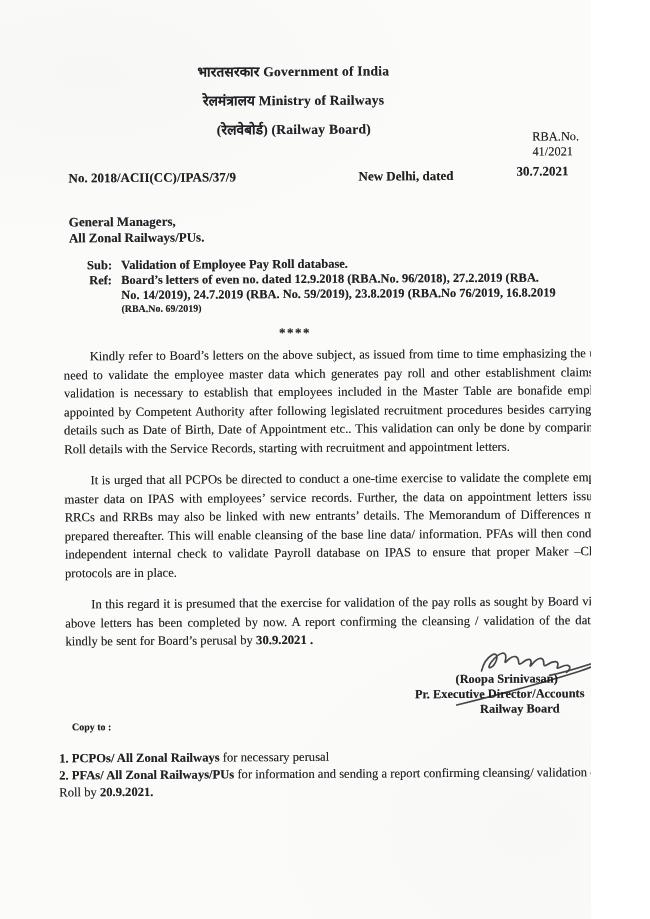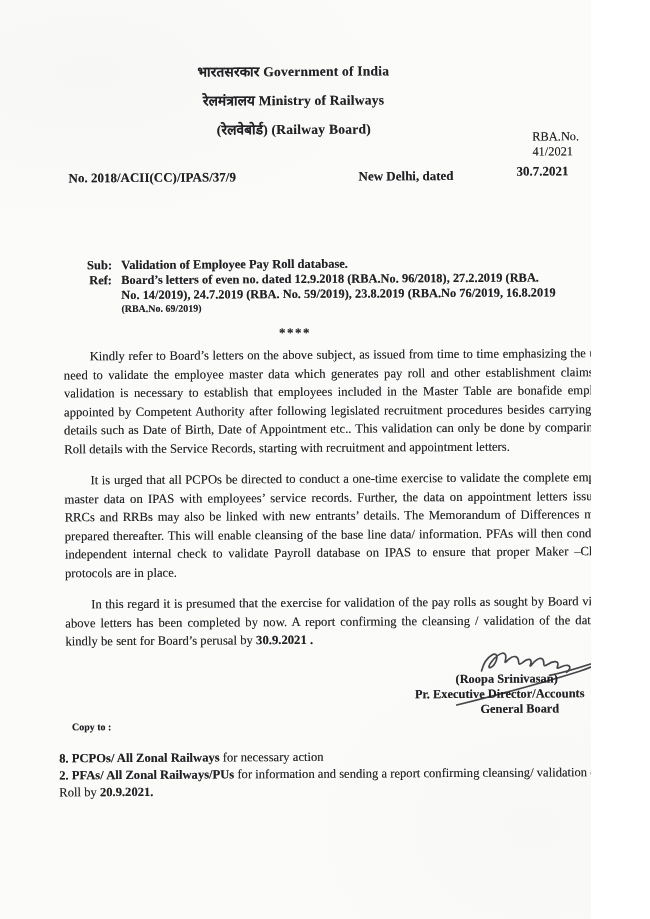--- a/index.html
+++ b/index.html
@@ -64,20 +64,24 @@
     </div>
 
     <div class="rba">RBA.No. 41/2021</div>
 
     <div class="refrow">
       <span class="no">No. 2018/ACII(CC)/IPAS/37/9</span>
       <span class="place">New Delhi, dated</span>
       <span class="date">30.7.2021</span>
     </div>
 
+    <div class="addressee">
+      <div>General Managers,</div>
+      <div>All Zonal Railways/PUs.</div>
+    </div>
 
     <div class="subline">
       <span>Sub:</span>
       <span>&nbsp;</span>
       <span>Validation of Employee Pay Roll database.</span>
     </div>
 
     <div class="refl1">
       <span>Ref:</span>
       <span>&nbsp;</span>
@@ -100,24 +104,24 @@
         <path d="M27,70 C60,62 118,47 150,37 C160,34 168,30 174,27"></path>
         <path d="M120,41 C140,37 158,31 176,25"></path>
         <path d="M181,46 L192,18"></path>
       </g>
       <text x="186" y="34" transform="rotate(10 186 34)">30/7/2021</text>
     </svg>
 
     <div class="sigblock">
       <div class="name">(Roopa Srinivasan)</div>
       <div>Pr. Executive Director/Accounts</div>
-      <div class="org">General Board</div>
+      <div class="org">Railway Board</div>
     </div>
 
     <div class="copyhead">Copy to :</div>
 
     <div class="copylist">
-      <div><span class="b">8. PCPOs/ All Zonal Railways</span><span> for necessary action</span></div>
+      <div><span class="b">1. PCPOs/ All Zonal Railways</span><span> for necessary perusal</span></div>
       <div><span class="b">2. PFAs/ All Zonal Railways/PUs</span><span> for information and sending a report confirming cleansing/ validation of Pay Roll by </span><span class="b deadline">20.9.2021.</span></div>
     </div>
 
   </div>
 </div>
 
 </body></html>

